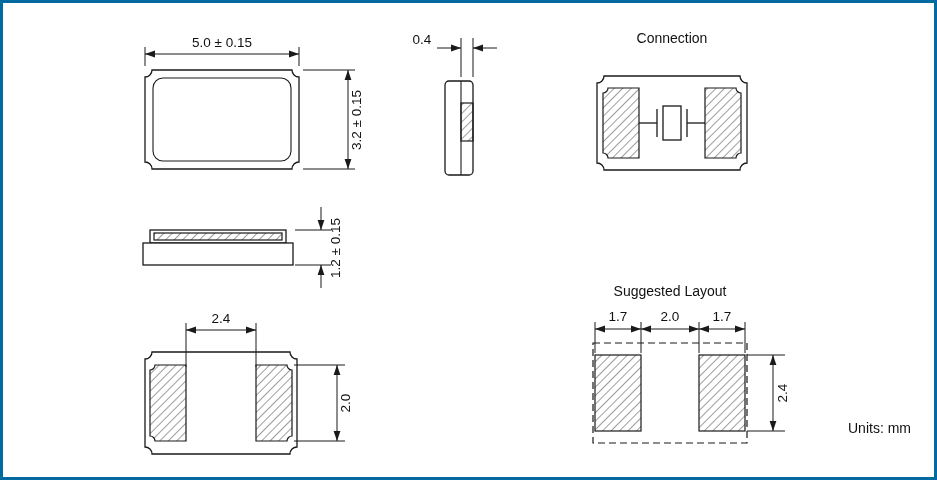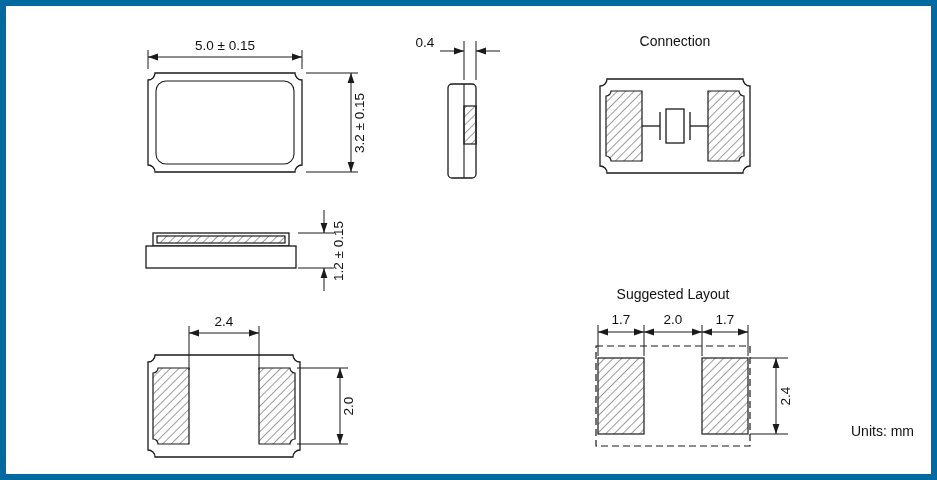--- a/index.html
+++ b/index.html
@@ -1,21 +1,21 @@
 <!DOCTYPE html>
 <html><head>
 <meta charset="utf-8">
 <style>
   html, body { margin: 0; padding: 0; background: #ffffff; }
   .canvas {
     width: 937px; height: 480px;
     background: #ffffff;
     position: relative;
     box-sizing: border-box;
-    border: 6px solid #0369a1;
+    border: 3px solid #0369a1;
     font-family: "Liberation Sans", sans-serif;
   }
   svg text {
     font-family: "Liberation Sans", sans-serif;
     fill: #111111;
   }
   .dimtext { font-size: 13.5px; }
   .title   { font-size: 14px; }
   .part    { fill: #ffffff; stroke: #1a1a1a; stroke-width: 1.3; }
   .wire    { fill: none; stroke: #1a1a1a; stroke-width: 1.3; }

